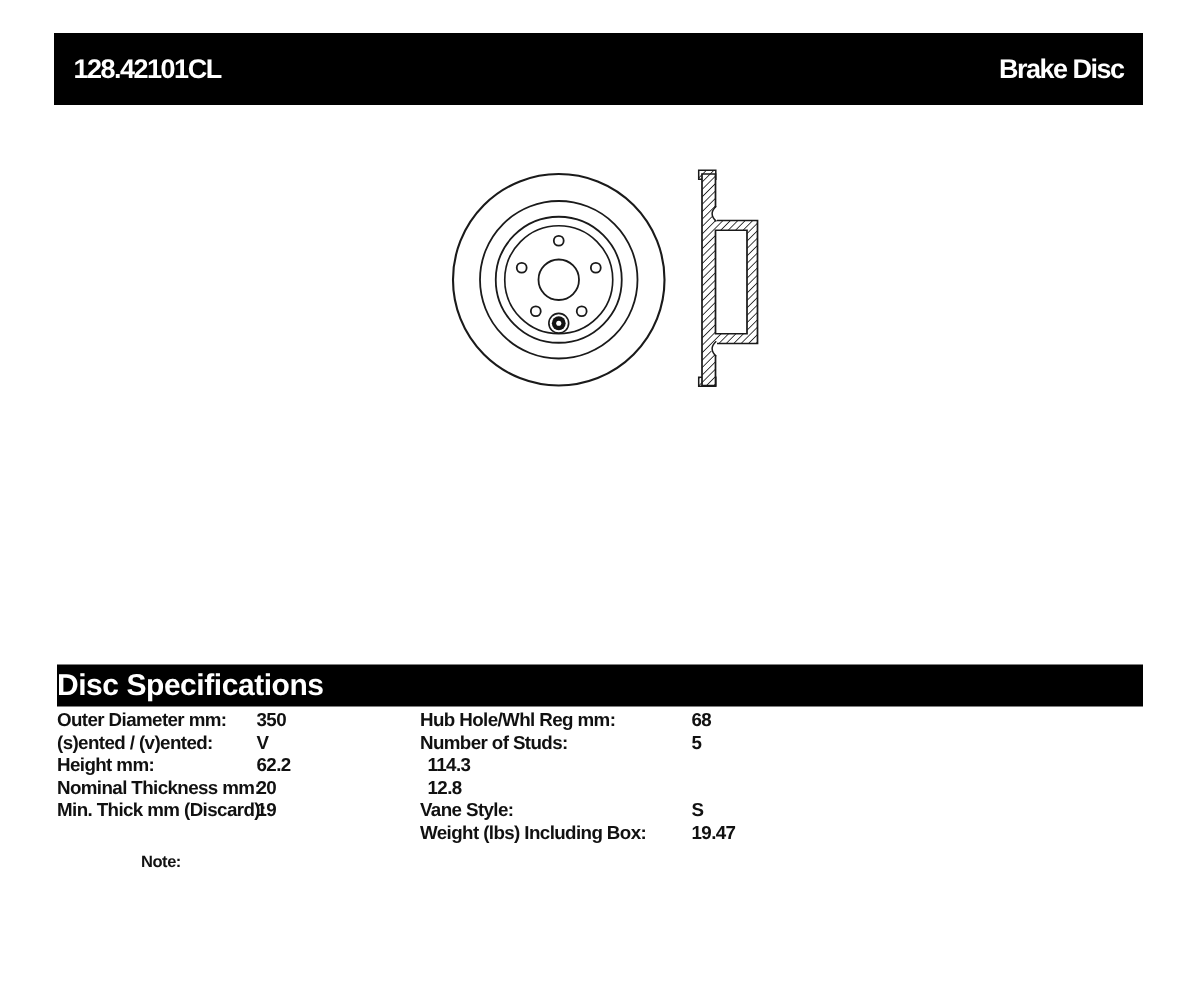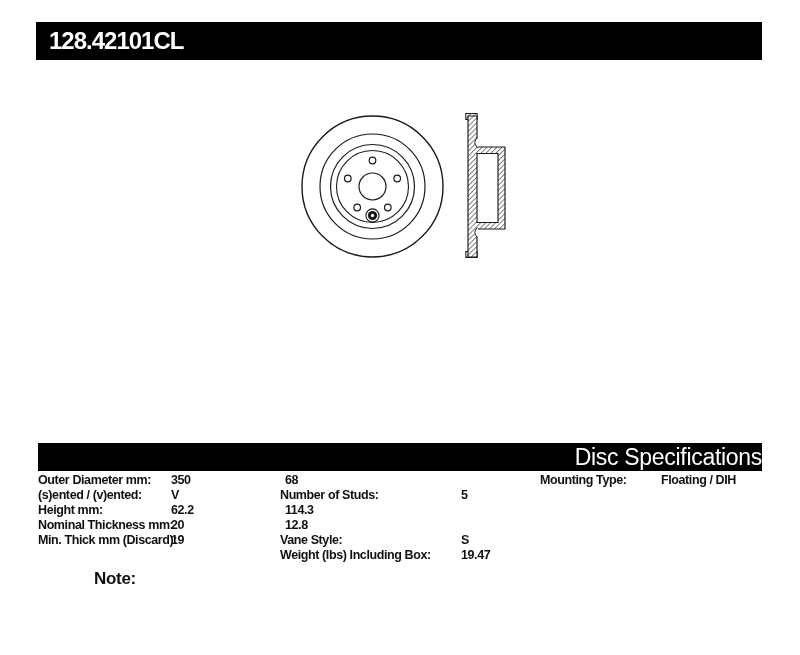--- a/index.html
+++ b/index.html
@@ -15,30 +15,30 @@
     background: #ffffff;
     overflow: hidden;
   }
 
   
   .title-bar {
     position: absolute;
     left: 36px;
     top: 22px;
     width: 726px;
-    height: 38px;
+    height: 48px;
     background: #000000;
     color: #ffffff;
     display: flex;
     justify-content: space-between;
     align-items: center;
     padding: 0 13px;
     box-sizing: border-box;
     font-weight: bold;
-    font-size: 24px;
+    font-size: 18px;
     letter-spacing: -1px;
     white-space: nowrap;
   }
 
   
   .drawing-svg {
     position: absolute;
     left: 0;
     top: 0;
     width: 800px;
@@ -48,24 +48,24 @@
   
   .spec-bar {
     position: absolute;
     left: 38px;
     top: 443px;
     width: 724px;
     height: 28px;
     background: #000000;
     color: #ffffff;
     display: flex;
-    justify-content: flex-end;
+    justify-content: flex-start;
     align-items: center;
-    font-weight: normal;
-    font-size: 23px;
+    font-weight: bold;
+    font-size: 20px;
     letter-spacing: -0.3px;
   }
 
   
   .spec-col {
     position: absolute;
     top: 473px;
     color: #111111;
   }
   .spec-col-1 { left: 38px; }
@@ -87,33 +87,34 @@
   .spec-col-1 .spec-label { width: 128px; }
   .spec-col-2 .spec-label { width: 176px; }
   .spec-col-3 .spec-label { width: 116px; }
   .spec-value { margin-left: 5px; }
 
   
   .note-label {
     position: absolute;
     left: 94px;
     top: 569px;
-    font-size: 17px;
+    font-size: 11px;
     font-weight: bold;
     color: #111111;
     letter-spacing: -0.3px;
   }
 </style>
 </head>
 <body>
 
 <div class="page">
 
   <div class="title-bar">
     <span>128.42101CL</span>
+    <span>Brake Disc</span>
   </div>
 
   <svg class="drawing-svg" viewBox="0 0 800 655" xmlns="http://www.w3.org/2000/svg">
     <defs>
       <pattern id="hatch" width="3.5" height="3.5" patternUnits="userSpaceOnUse" patternTransform="rotate(45)">
         <rect width="3.5" height="3.5" fill="#ffffff"></rect>
         <line x1="0" y1="0" x2="0" y2="3.5" stroke="#1a1a1a" stroke-width="1.1"></line>
       </pattern>
     </defs>
 
@@ -174,20 +175,21 @@
       <span class="spec-value">20</span>
     </div>
     <div class="spec-row">
       <span class="spec-label">Min. Thick mm (Discard):</span>
       <span class="spec-value">19</span>
     </div>
   </div>
 
   <div class="spec-col spec-col-2">
     <div class="spec-row">
+      <span class="spec-label">Hub Hole/Whl Reg mm:</span>
       <span class="spec-value">68</span>
     </div>
     <div class="spec-row">
       <span class="spec-label">Number of Studs:</span>
       <span class="spec-value">5</span>
     </div>
     <div class="spec-row">
       <span class="spec-value">114.3</span>
     </div>
     <div class="spec-row">
@@ -196,22 +198,16 @@
     <div class="spec-row">
       <span class="spec-label">Vane Style:</span>
       <span class="spec-value">S</span>
     </div>
     <div class="spec-row">
       <span class="spec-label">Weight (lbs) Including Box:</span>
       <span class="spec-value">19.47</span>
     </div>
   </div>
 
-  <div class="spec-col spec-col-3">
-    <div class="spec-row">
-      <span class="spec-label">Mounting Type:</span>
-      <span class="spec-value">Floating / DIH</span>
-    </div>
-  </div>
 
   <div class="note-label">Note:</div>
 
 </div>
 
 </body></html>

